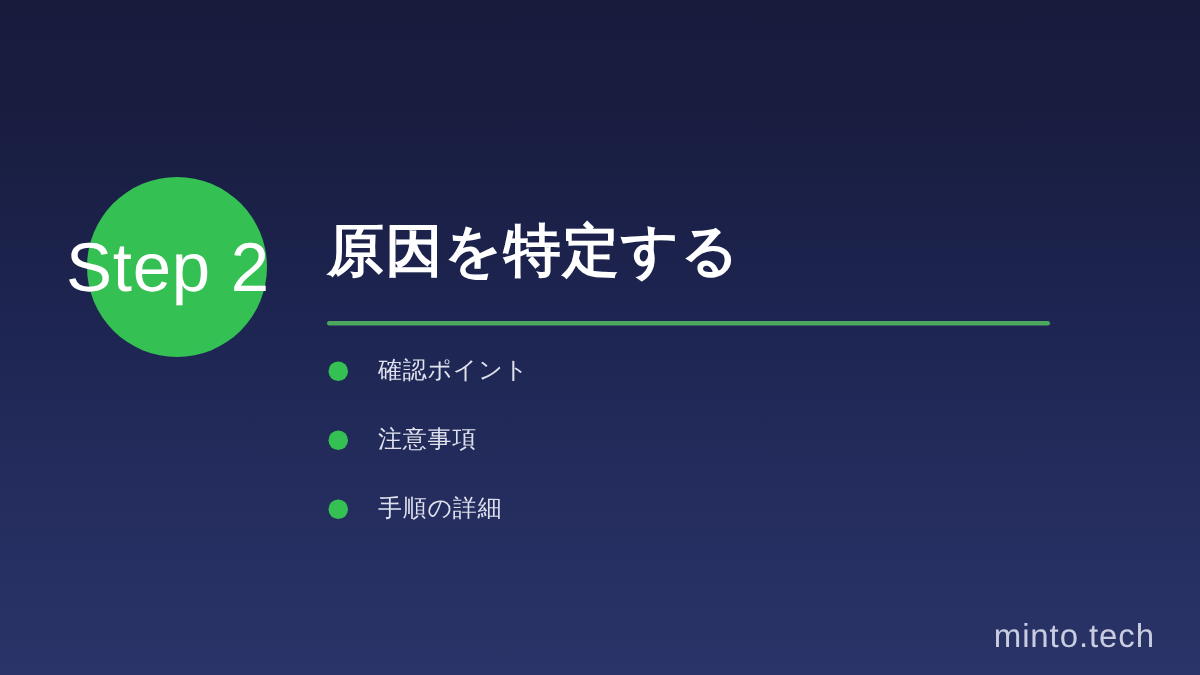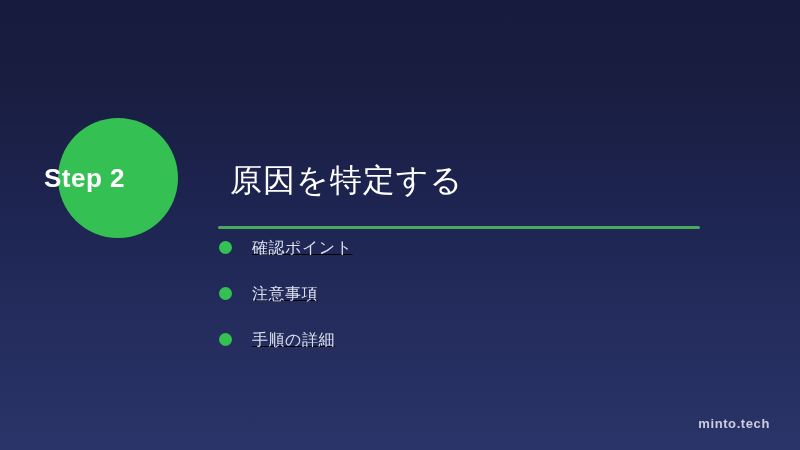--- a/index.html
+++ b/index.html
@@ -35,45 +35,45 @@
     border-radius: 50%;
     background: #35c053;
   }
 
   .step-label {
     position: absolute;
     left: 44px;
     top: 154px;
     height: 48px;
     line-height: 48px;
-    font-size: 26px;
-    font-weight: 700;
+    font-size: 46px;
+    font-weight: 400;
     letter-spacing: 0.5px;
     color: #ffffff;
     white-space: nowrap;
     z-index: 3;
     text-align: center;
   }
 
   
   .heading-block {
     position: absolute;
     left: 218px;
     top: 143px;
     width: 520px;
   }
 
   .slide-title {
-    font-size: 32px;
-    font-weight: 400;
+    font-size: 38px;
+    font-weight: 700;
     line-height: 50px;
     color: #ffffff;
     letter-spacing: 1px;
     white-space: nowrap;
-    margin: 12px;
+    margin: 0;
   }
 
   .title-rule {
     margin-top: 21px;
     width: 482px;
     height: 3px;
     background: #4aa85f;
     border-radius: 2px;
   }
 
@@ -85,21 +85,20 @@
     margin: 0;
     padding: 0;
     list-style: none;
   }
 
   .bullet-item {
     display: flex;
     align-items: center;
     height: 19px;
     margin-bottom: 27px;
-    text-decoration: underline;
   }
   .bullet-item:last-child { margin-bottom: 0; }
 
   .bullet-dot {
     flex: 0 0 auto;
     width: 13px;
     height: 13px;
     border-radius: 50%;
     background: #35c053;
   }
@@ -112,23 +111,23 @@
     color: #dfe2ee;
     letter-spacing: 0.5px;
     white-space: nowrap;
   }
 
   
   .footer-brand {
     position: absolute;
     right: 30px;
     bottom: 16px;
-    font-size: 13px;
+    font-size: 22px;
     line-height: 20px;
-    font-weight: 700;
+    font-weight: 400;
     color: #c9cde0;
     letter-spacing: 0.6px;
     white-space: nowrap;
   }
 </style>
 </head>
 <body>
 
 <div class="slide">
 

